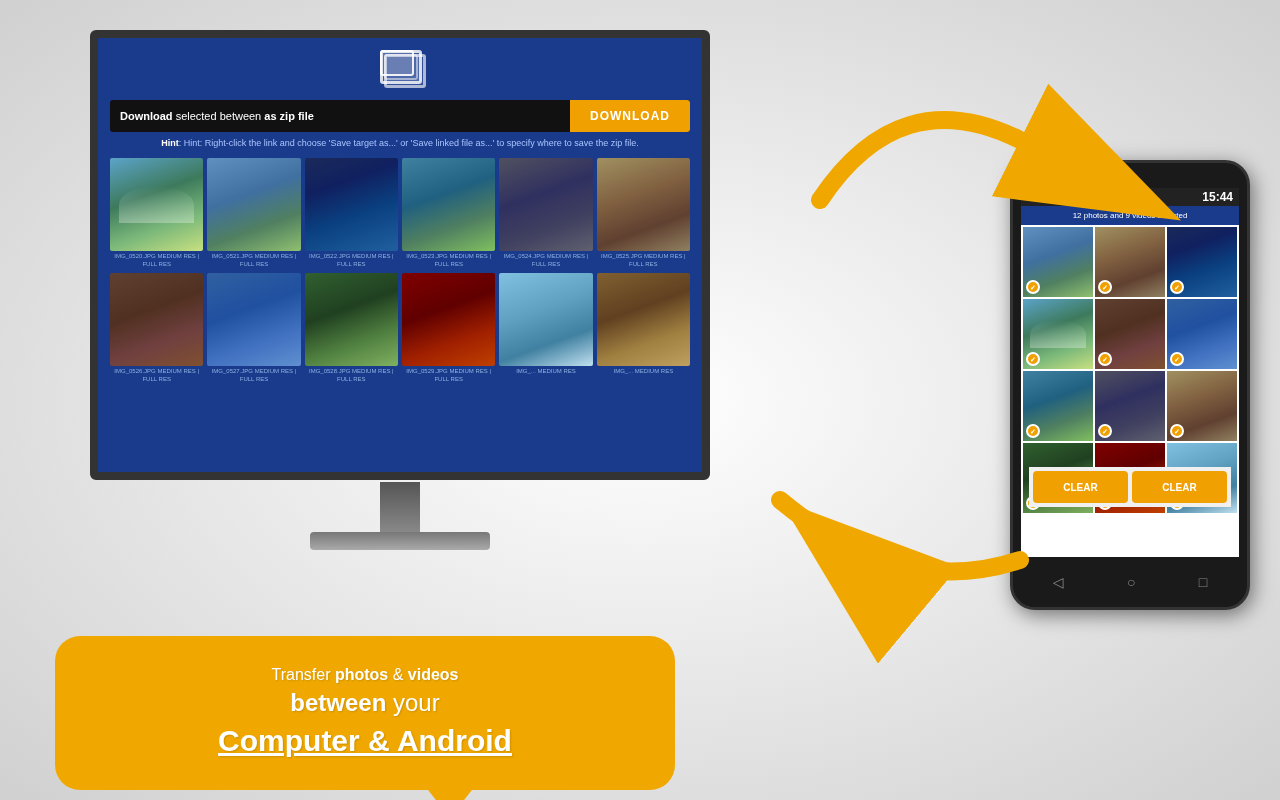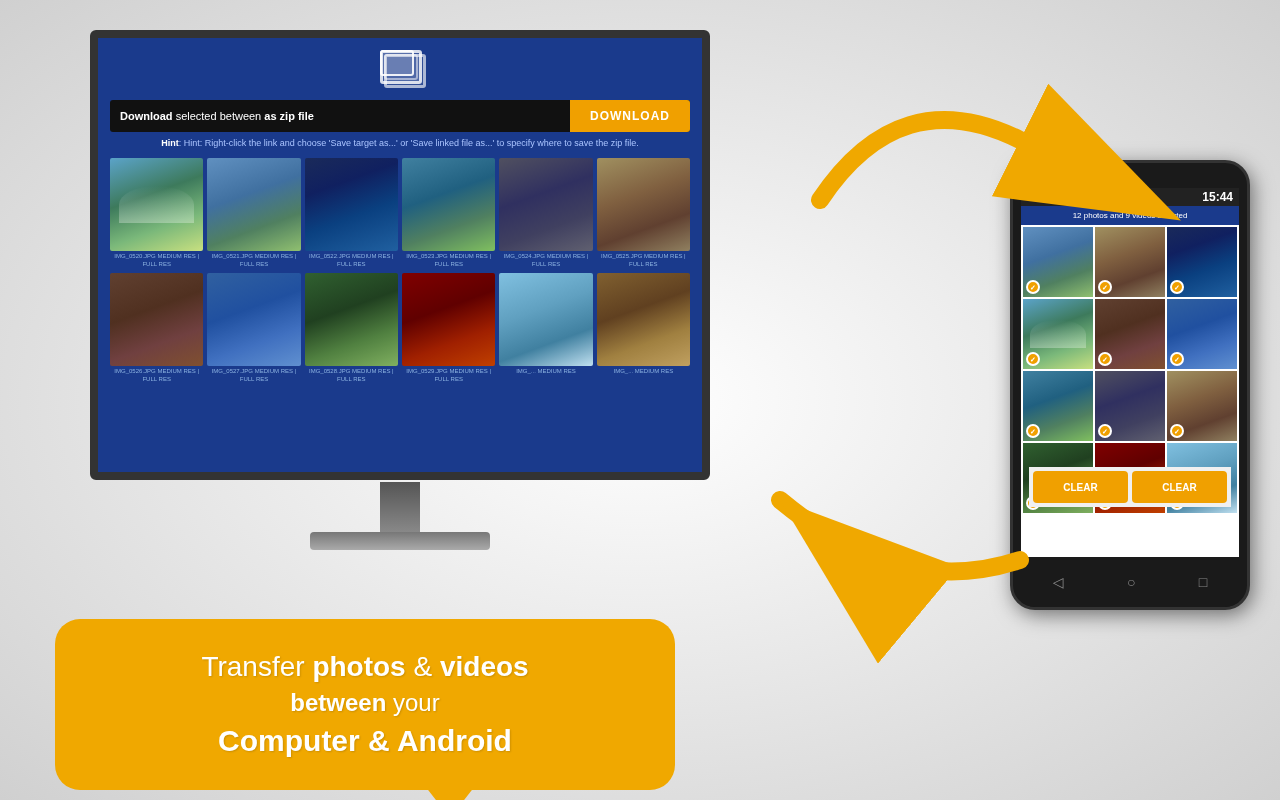--- a/index.html
+++ b/index.html
@@ -526,27 +526,27 @@
   </div>
   <div class="phone-nav-bar">
     <span class="nav-icon">◁</span>
     <span class="nav-icon">○</span>
     <span class="nav-icon">□</span>
   </div>
 </div>
 
 <div style="position:absolute; bottom:10px; left:55px; width:620px; background:#f0a800; border-radius:25px; padding:28px 40px 28px; z-index:10;">
   <div style="position:absolute; bottom:-28px; right:200px; width:0; height:0; border-left:25px solid transparent; border-right:25px solid transparent; border-top:32px solid #f0a800;"></div>
-  <div style="color:#fff; font-size:28px; font-weight:400; text-align:center; line-height:1.4; text-shadow:1px 1px 2px rgba(0,0,0,0.15);">
+  <div style="color:#fff; font-size:16px; font-weight:400; text-align:center; line-height:1.4; text-shadow:1px 1px 2px rgba(0,0,0,0.15);">
     Transfer <strong>photos</strong> &amp; <strong>videos</strong>
   </div>
   <div style="color:#fff; font-size:24px; font-weight:400; text-align:center; line-height:1.4; text-shadow:1px 1px 2px rgba(0,0,0,0.15);">
     <strong>between</strong> your
   </div>
-  <div style="color:#fff; font-size:30px; font-weight:900; text-align:center; line-height:1.4; text-shadow:1px 1px 2px rgba(0,0,0,0.15);">
+  <div style="color:#fff; font-size:30px; font-weight:900; text-align:center; line-height:1.4; text-shadow:1px 1px 2px rgba(0,0,0,0.15);text-decoration:underline;">
     <strong>Computer  &amp;  Android</strong>
   </div>
 </div>
 
 <svg class="arrows-svg" viewBox="0 0 1280 800" xmlns="http://www.w3.org/2000/svg">
 
   <defs>
     <marker id="arrowhead1" markerWidth="10" markerHeight="7" refX="0" refY="3.5" orient="auto">
       <polygon points="0 0, 10 3.5, 0 7" fill="#f0a800"></polygon>
     </marker>

